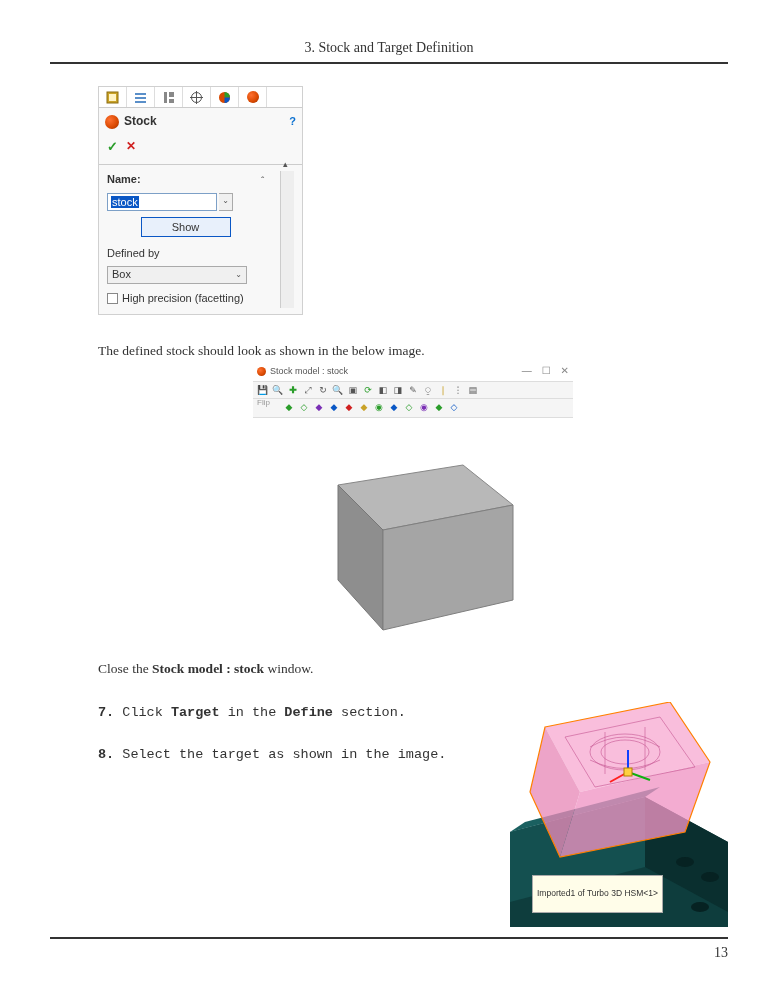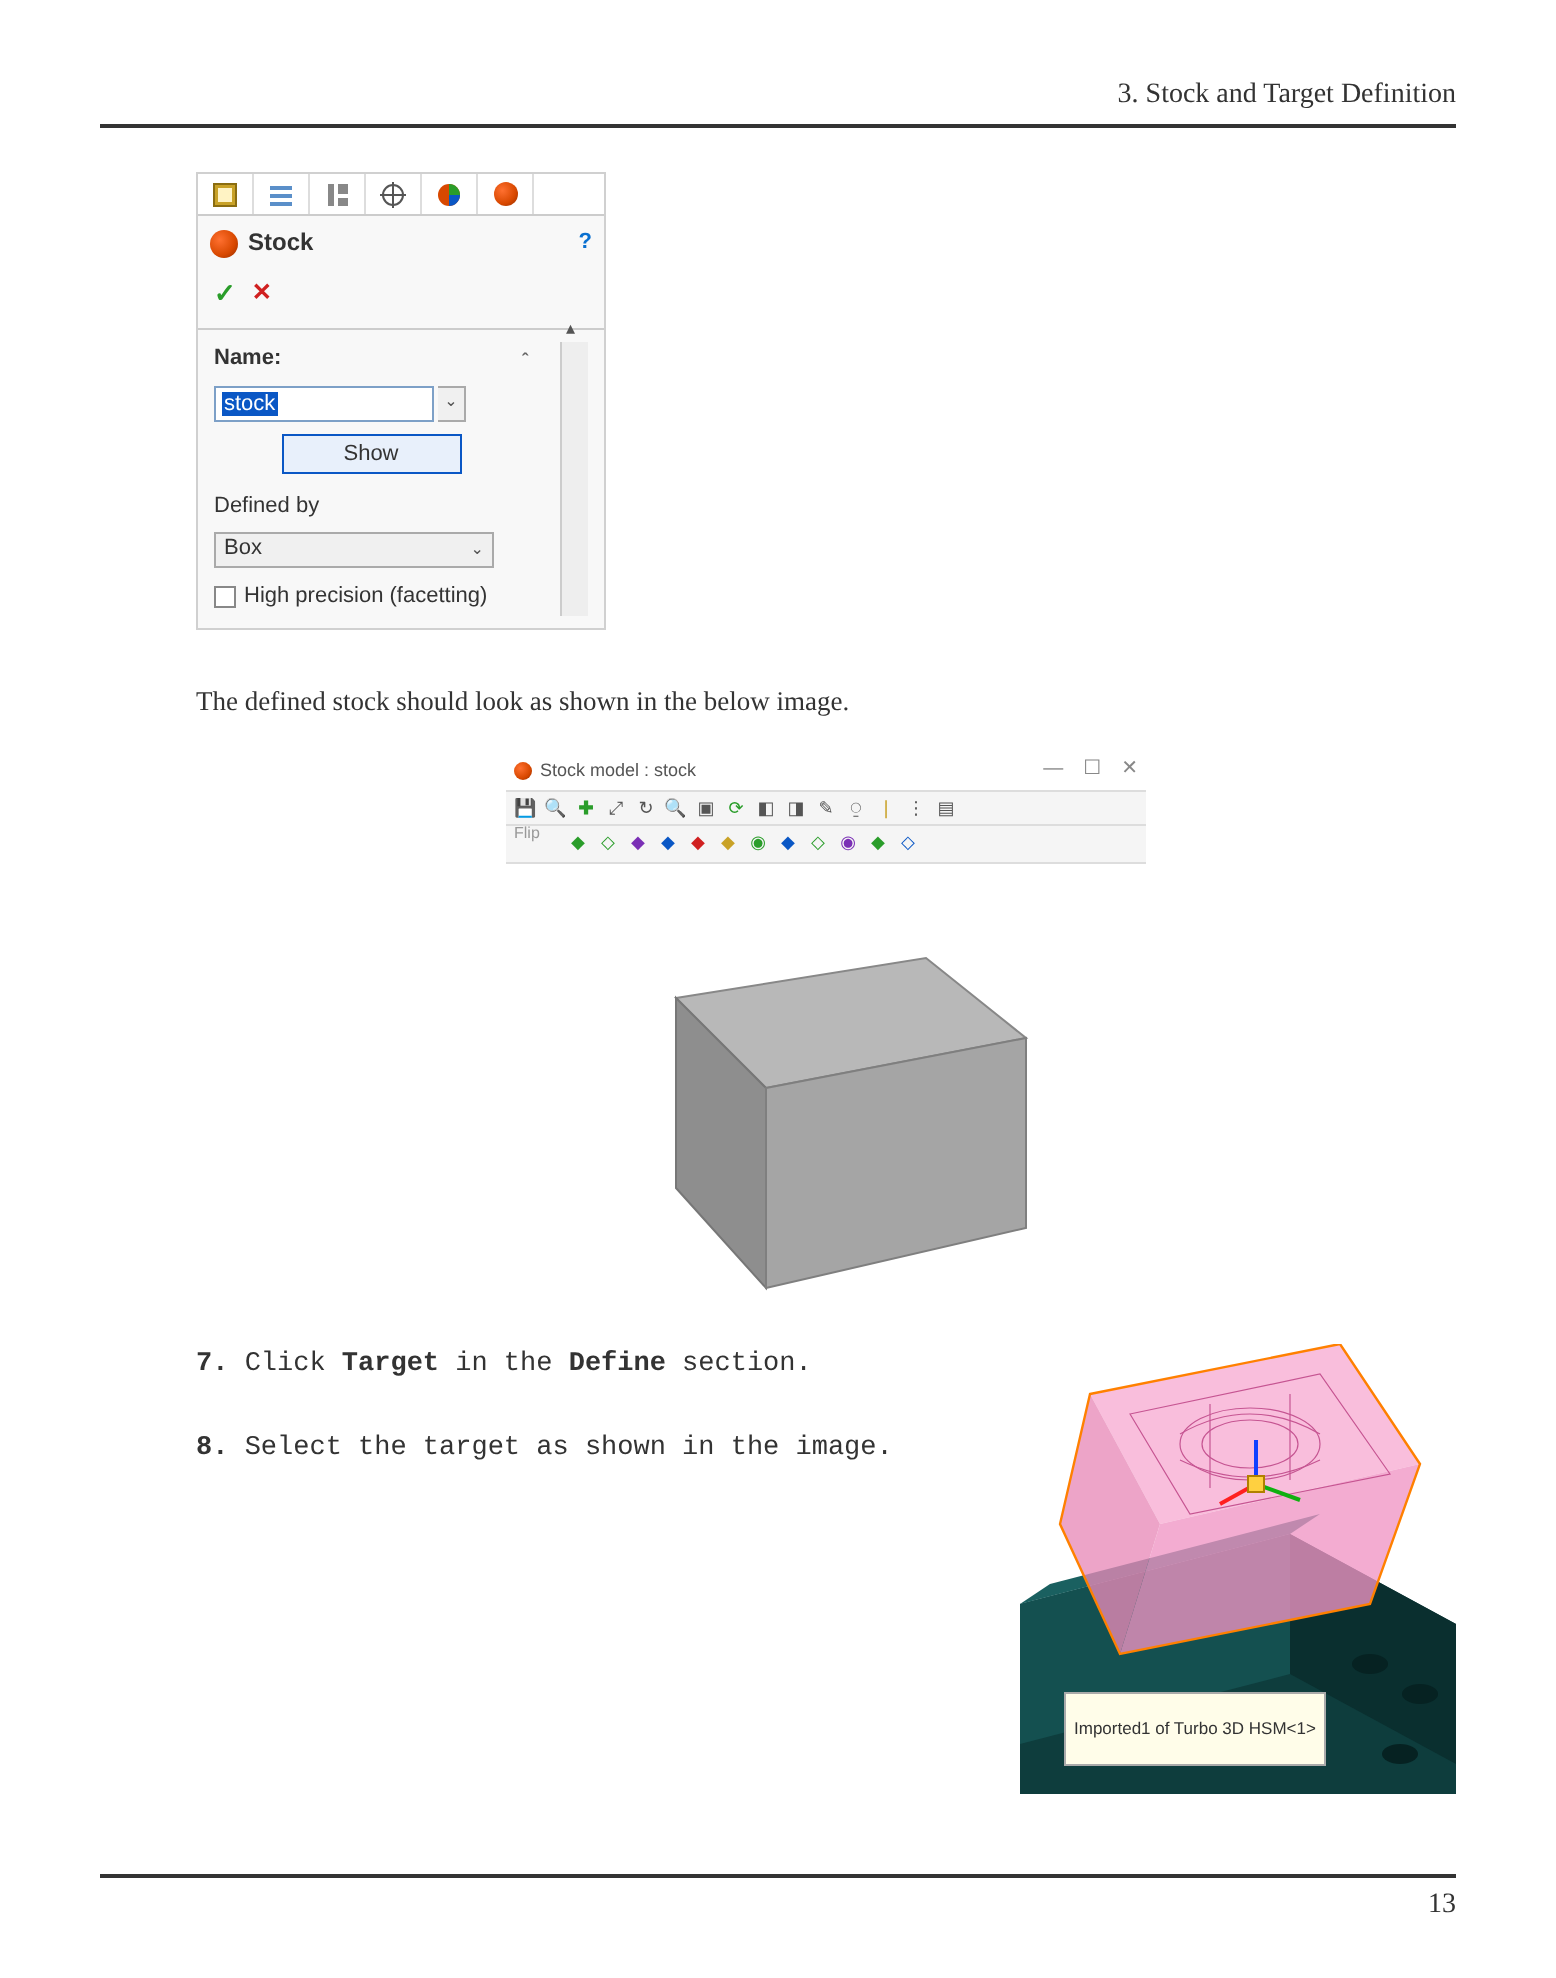--- a/index.html
+++ b/index.html
@@ -13,21 +13,21 @@
   }
   .page {
     width: 778px;
     height: 989px;
     background: #fff;
     box-shadow: 0 2px 8px rgba(0,0,0,0.15);
     padding: 40px 50px 30px 50px;
     position: relative;
   }
   .header {
-    text-align: right;
+    text-align: center;
     font-size: 14px;
     padding-bottom: 6px;
   }
   .hr-top {
     border: none;
     border-top: 2px solid #333;
     margin-bottom: 22px;
   }
   .content {
     padding-left: 48px;
@@ -224,21 +224,21 @@
     left: 50px; right: 50px;
     bottom: 50px;
   }
   .pagenum {
     position: absolute;
     right: 50px;
     bottom: 28px;
     font-size: 14px;
   }
   .step-para { margin-bottom: 20px; font-family: Liberation Mono, monospace; }
-  .plain { margin-bottom: 14px; }
+  .plain { }
 </style>
 </head>
 <body>
 
 <div class="page">
 
   <div class="header">3. Stock and Target Definition</div>
   <hr class="hr-top">
 
   <div class="content">
@@ -376,20 +376,23 @@
     </div>
 
     <div class="block-area">
       <svg class="block-svg" viewBox="0 0 260 210">
         <polygon points="55,55 180,35 230,75 100,100" fill="#b8b8b8" stroke="#888"></polygon>
         <polygon points="55,55 100,100 100,200 55,150" fill="#8e8e8e" stroke="#777"></polygon>
         <polygon points="100,100 230,75 230,170 100,200" fill="#a5a5a5" stroke="#7f7f7f"></polygon>
       </svg>
     </div>
 
+    <div class="close-text">
+      <span>Close the </span><span class="bold">Stock model : stock</span><span> window.</span>
+    </div>
 
     <div class="row2">
       <div class="row2-left">
         <div class="step-para">
           <span class="bold">7.</span>
           <span>Click </span><span class="bold">Target</span><span> in the </span><span class="bold">Define</span><span> section.</span>
         </div>
         <div class="step-para">
           <span class="bold">8.</span>
           <span>Select the target as shown in the image.</span>

